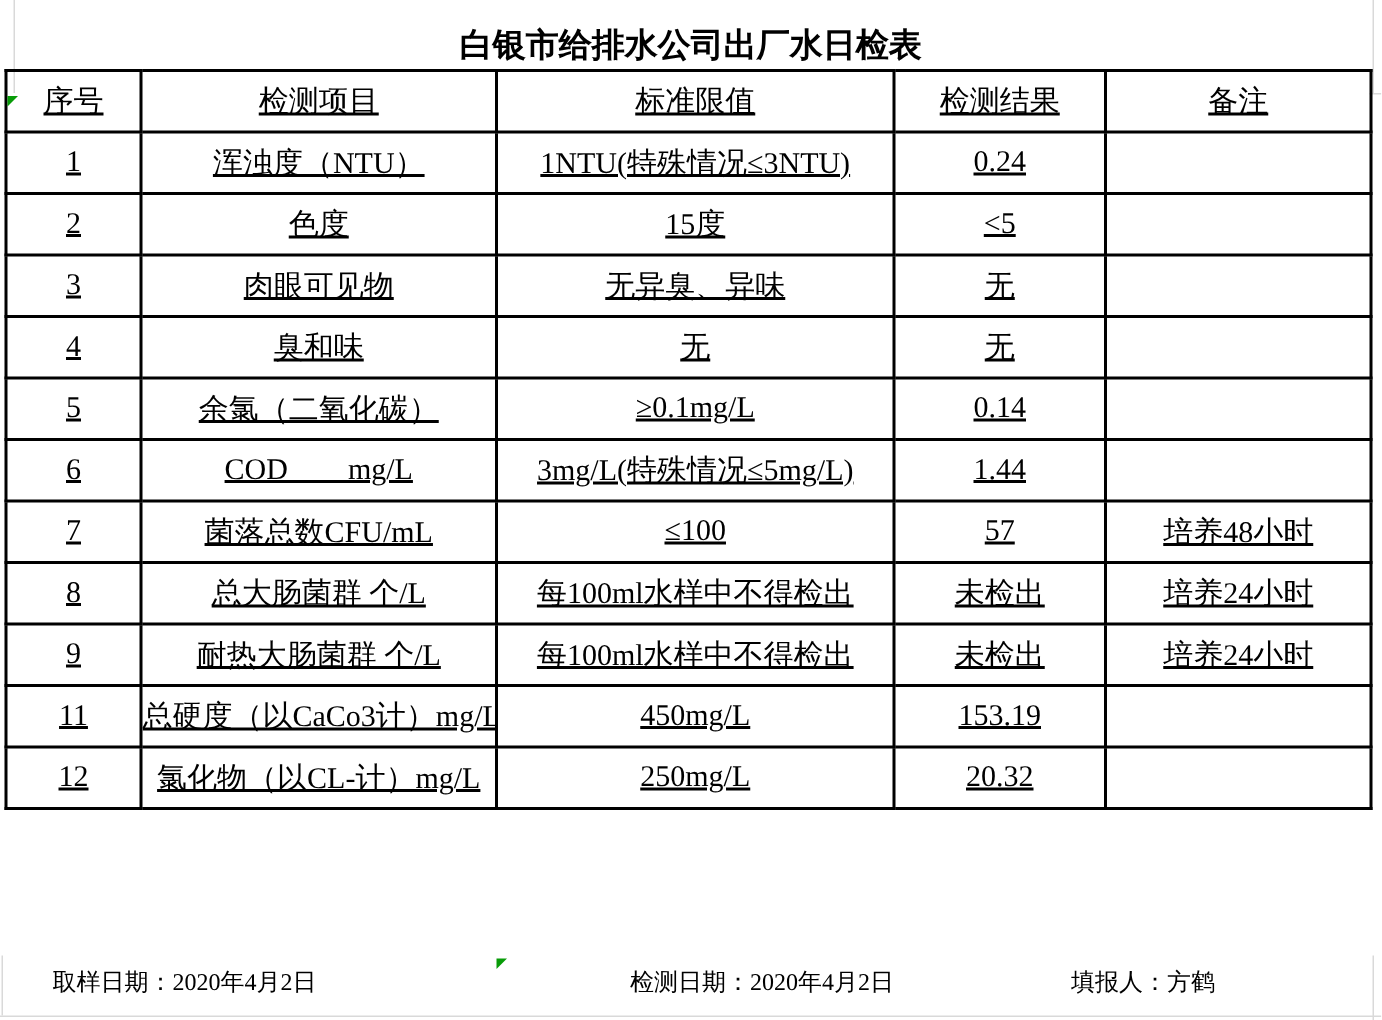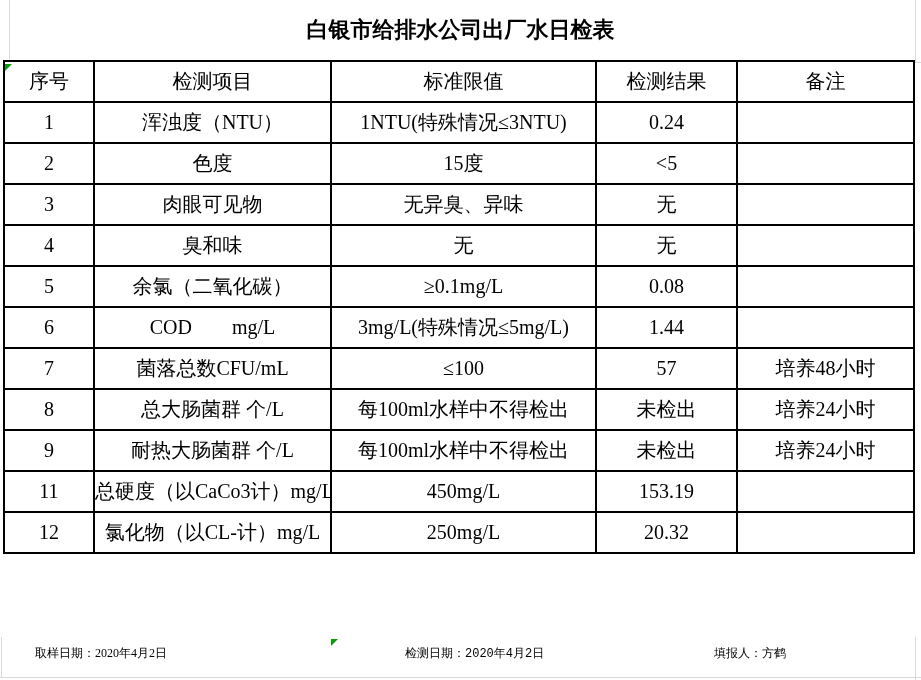--- a/index.html
+++ b/index.html
@@ -6,46 +6,46 @@
   .sheet{
     position:relative;width:921px;height:680px;background:#ffffff;
     font-family:"Liberation Serif","DejaVu Serif",serif;color:#000;overflow:hidden;
   }
   .title{
     position:absolute;left:0;top:0;width:100%;height:60px;
     display:flex;align-items:center;justify-content:center;
     font-size:22px;font-weight:bold;letter-spacing:0px;
   }
   table.grid{
-    position:absolute;left:3px;top:60px;width:910px;
-    border-collapse:collapse;table-layout:fixed;
+    position:absolute;left:3px;top:46px;width:910px;
+    border-collapse:collapse;table-layout:fixed;text-decoration:underline;
   }
   table.grid th, table.grid td{
     border:2px solid #000;
     height:39px;padding:0;margin:0;
     text-align:center;vertical-align:middle;
     font-size:20px;font-weight:normal;
     white-space:pre;overflow:hidden;
   }
   col.c-no{width:90px;}
   col.c-item{width:237px;}
   col.c-limit{width:265px;}
   col.c-result{width:141px;}
   col.c-remark{width:177px;}
   .gridline{position:absolute;background:#d9d9d9;}
   .green-tri{
     position:absolute;width:0;height:0;
     border-top:7px solid #089c08;
     border-right:7px solid transparent;
   }
   .footer-text{
-    position:absolute;top:645px;font-size:12px;white-space:pre;
+    position:absolute;top:645px;font-size:16px;white-space:pre;
   }
   .ft-sample{left:35px;}
-  .ft-test{left:405px;font-family:Liberation Mono, monospace;}
+  .ft-test{left:420px;}
   .ft-reporter{left:714px;}
 </style>
 </head>
 <body>
 
 <div class="sheet">
 
   <div class="gridline" style="left:9px;top:0;width:1px;height:62px;"></div>
   <div class="gridline" style="left:915px;top:0;width:1px;height:62px;"></div>
   <div class="gridline" style="left:913px;top:62px;width:8px;height:1px;"></div>
@@ -98,21 +98,21 @@
           <td>4</td>
           <td>臭和味</td>
           <td>无</td>
           <td>无</td>
           <td></td>
         </tr>
         <tr>
           <td>5</td>
           <td>余氯（二氧化碳）</td>
           <td>≥0.1mg/L</td>
-          <td>0.08</td>
+          <td>0.14</td>
           <td></td>
         </tr>
         <tr>
           <td>6</td>
           <td>COD        mg/L</td>
           <td>3mg/L(特殊情况≤5mg/L)</td>
           <td>1.44</td>
           <td></td>
         </tr>
         <tr>

